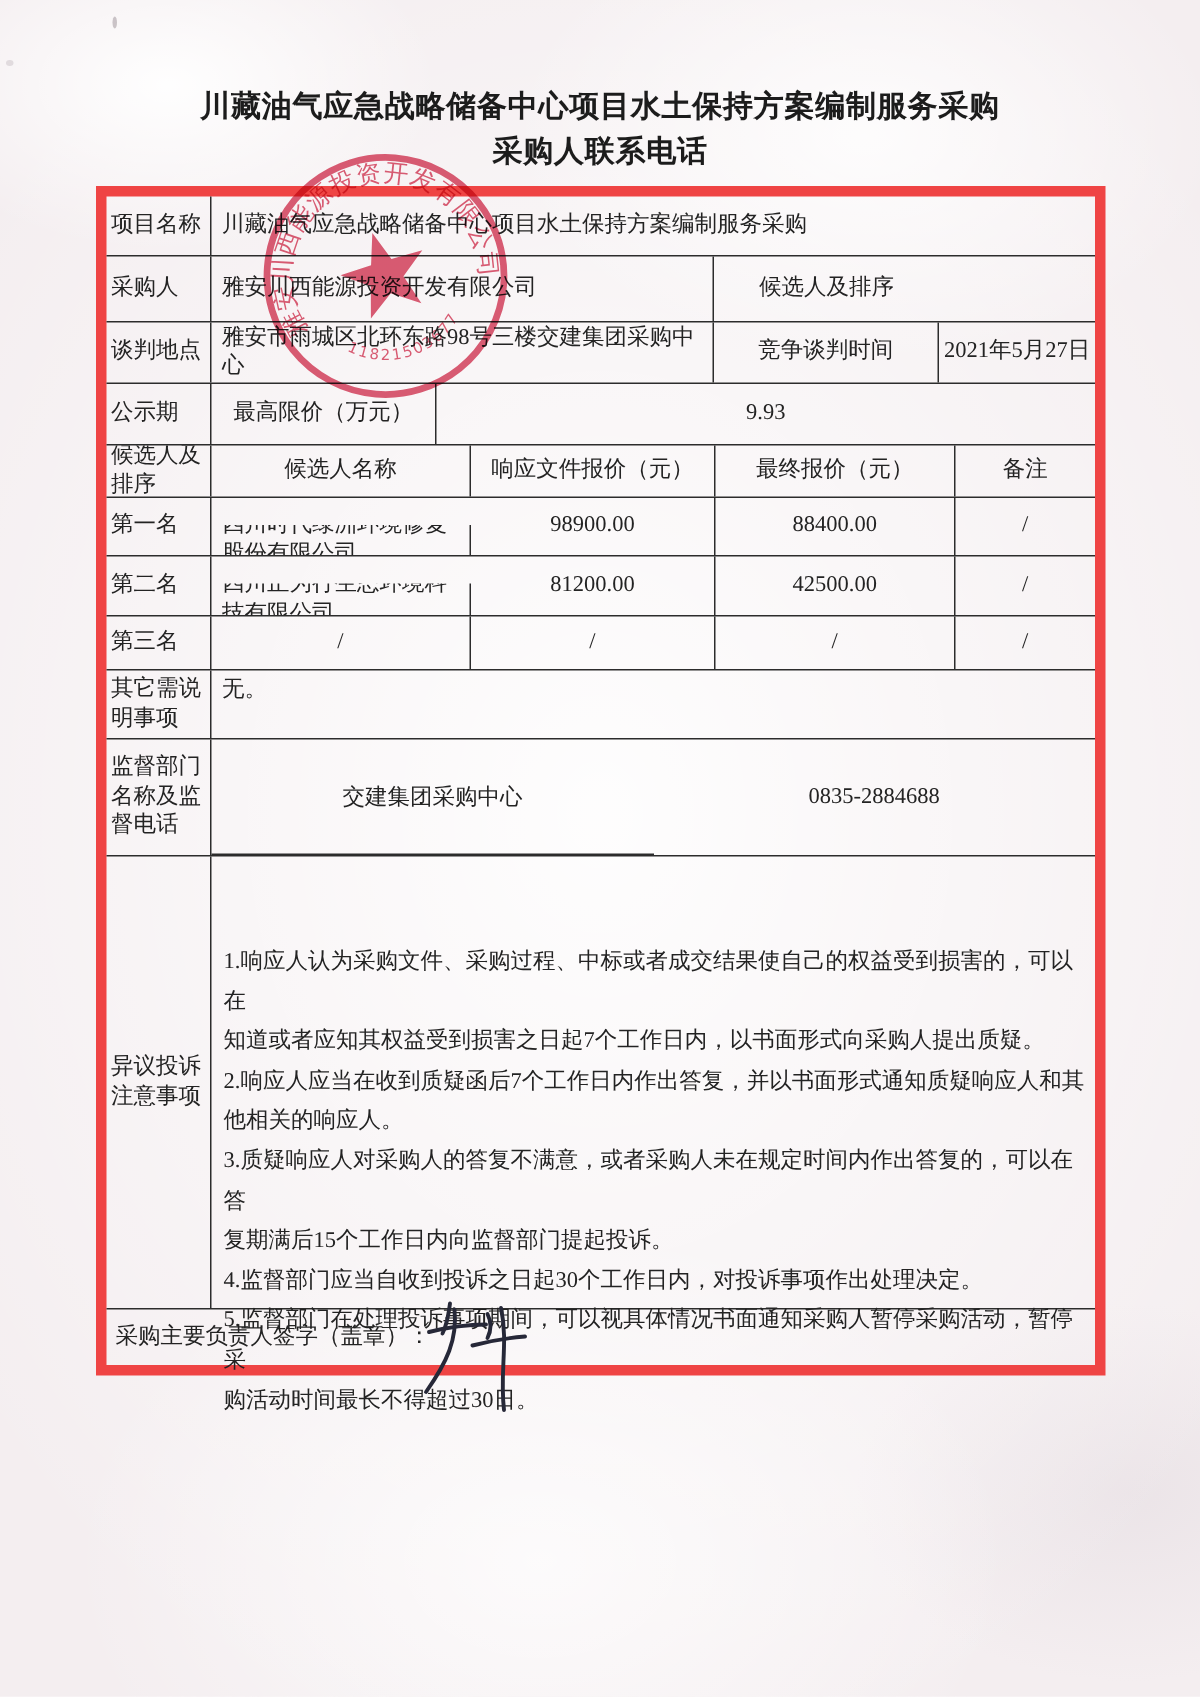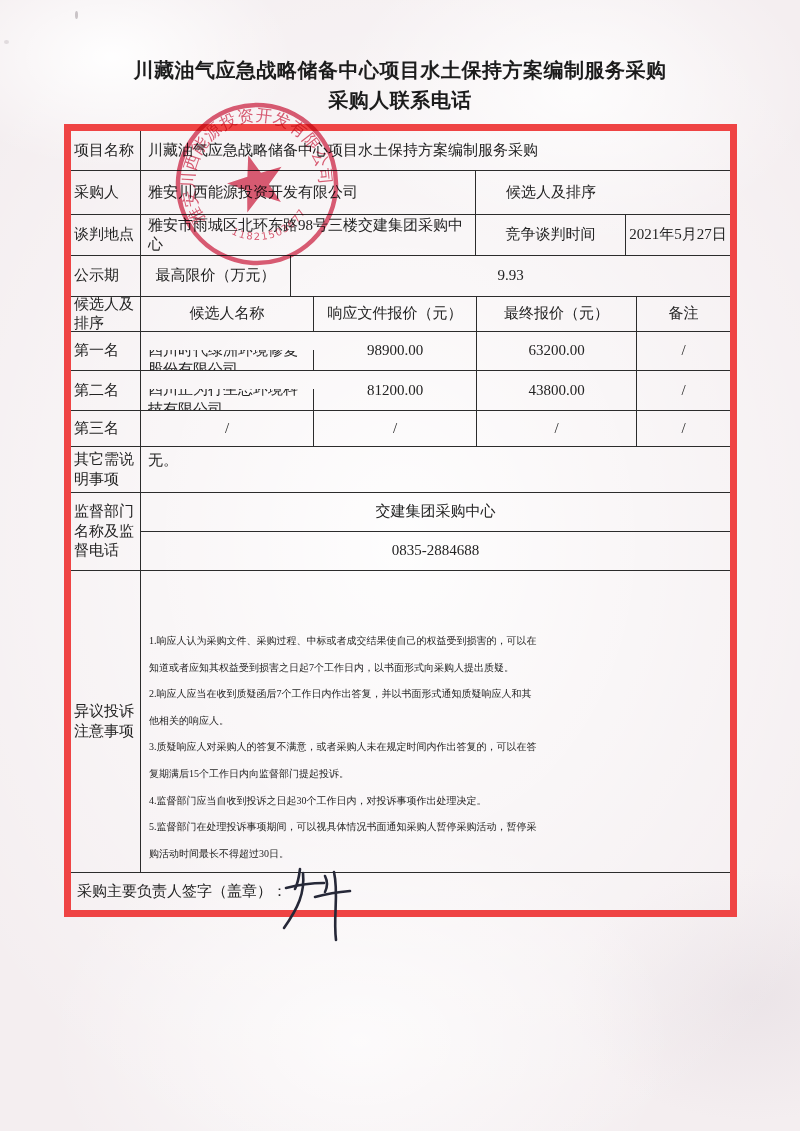--- a/index.html
+++ b/index.html
@@ -31,25 +31,25 @@
   .cell{box-sizing:border-box;border-right:1.6px solid #2c2c2c;display:flex;
     align-items:center;line-height:1.3;overflow:hidden;}
   .cell:last-child{border-right:none;}
   .lab{width:70px;flex:0 0 70px;padding:2px 3px;}
   .val{padding-left:7px;padding-right:4px;}
   .grow{flex:1 1 auto;}
   .ctr{justify-content:center;text-align:center;padding:1px;}
   .pre{white-space:pre-line;margin-top:18px;}
   .w335{flex:0 0 335px;} .w150{flex:0 0 150px;}
   .w173{flex:0 0 173px;} .w163{flex:0 0 163px;} .w160{flex:0 0 160px;}
-  .stack{flex:1 1 auto;display:flex;flex-direction:column;}
+  .stack{flex:1 1 auto;display:flex;flex-direction:row;}
   .stack .sub{flex:1 1 50%;display:flex;align-items:center;justify-content:center;box-sizing:border-box;}
   .stack .sub:first-child{border-bottom:1.6px solid #2c2c2c;}
   .objcell{flex:1 1 auto;display:block;padding:57px 6px 8px 8px;}
-  .objcell .item{white-space:pre-line;line-height:26.6px;font-size:10px;}
+  .objcell .item{white-space:pre-line;line-height:26.6px;font-size:15px;}
   .sigrow{height:37px;text-align:center;}
   .sigrow .cell{width:100%;padding-left:6px;}
 
   .seal{position:absolute;left:147px;top:74px;width:220px;height:220px;
     transform:rotate(-17deg);mix-blend-mode:multiply;opacity:.82;pointer-events:none;z-index:5;}
   .handsig{position:absolute;left:278px;top:860px;width:80px;height:90px;
     pointer-events:none;z-index:4;}
 </style>
 </head>
 <body>
@@ -94,30 +94,30 @@
     <div class="cell ctr w163">响应文件报价（元）</div>
     <div class="cell ctr w160">最终报价（元）</div>
     <div class="cell ctr grow">备注</div>
   </div>
 
   <div class="row" style="height:39px">
     <div class="cell lab">第一名</div>
     <div class="cell val w173 pre">四川时代绿洲环境修复
 股份有限公司</div>
     <div class="cell ctr w163">98900.00</div>
-    <div class="cell ctr w160">63200.00</div>
+    <div class="cell ctr w160">88400.00</div>
     <div class="cell ctr grow">/</div>
   </div>
 
   <div class="row" style="height:40px">
     <div class="cell lab">第二名</div>
     <div class="cell val w173 pre">四川正为行生态环境科
 技有限公司</div>
     <div class="cell ctr w163">81200.00</div>
-    <div class="cell ctr w160">43800.00</div>
+    <div class="cell ctr w160">42500.00</div>
     <div class="cell ctr grow">/</div>
   </div>
 
   <div class="row" style="height:36px">
     <div class="cell lab">第三名</div>
     <div class="cell ctr w173">/</div>
     <div class="cell ctr w163">/</div>
     <div class="cell ctr w160">/</div>
     <div class="cell ctr grow">/</div>
   </div>

